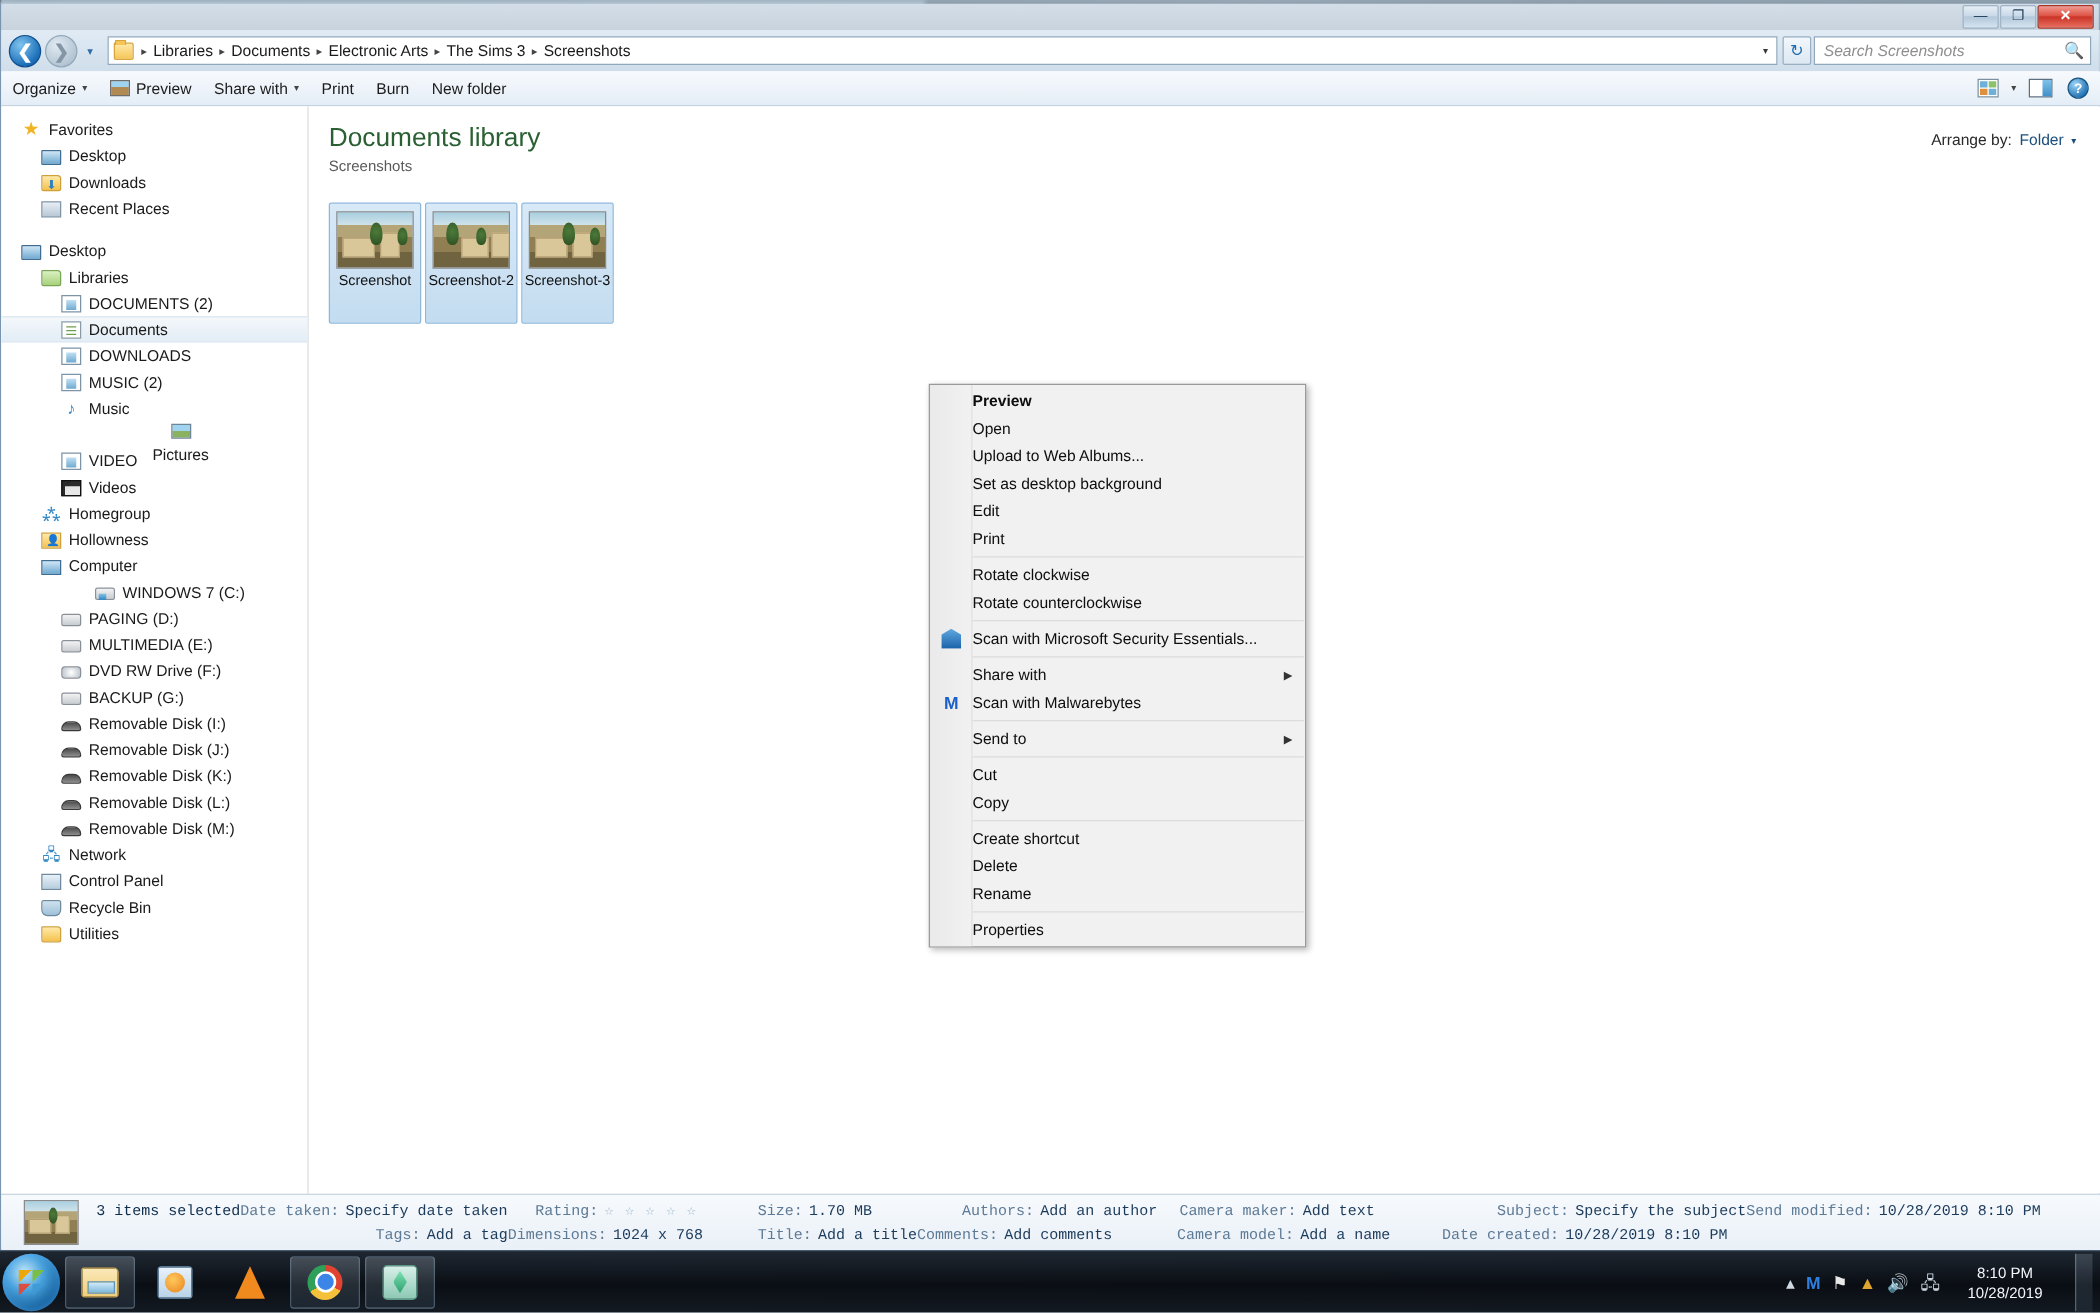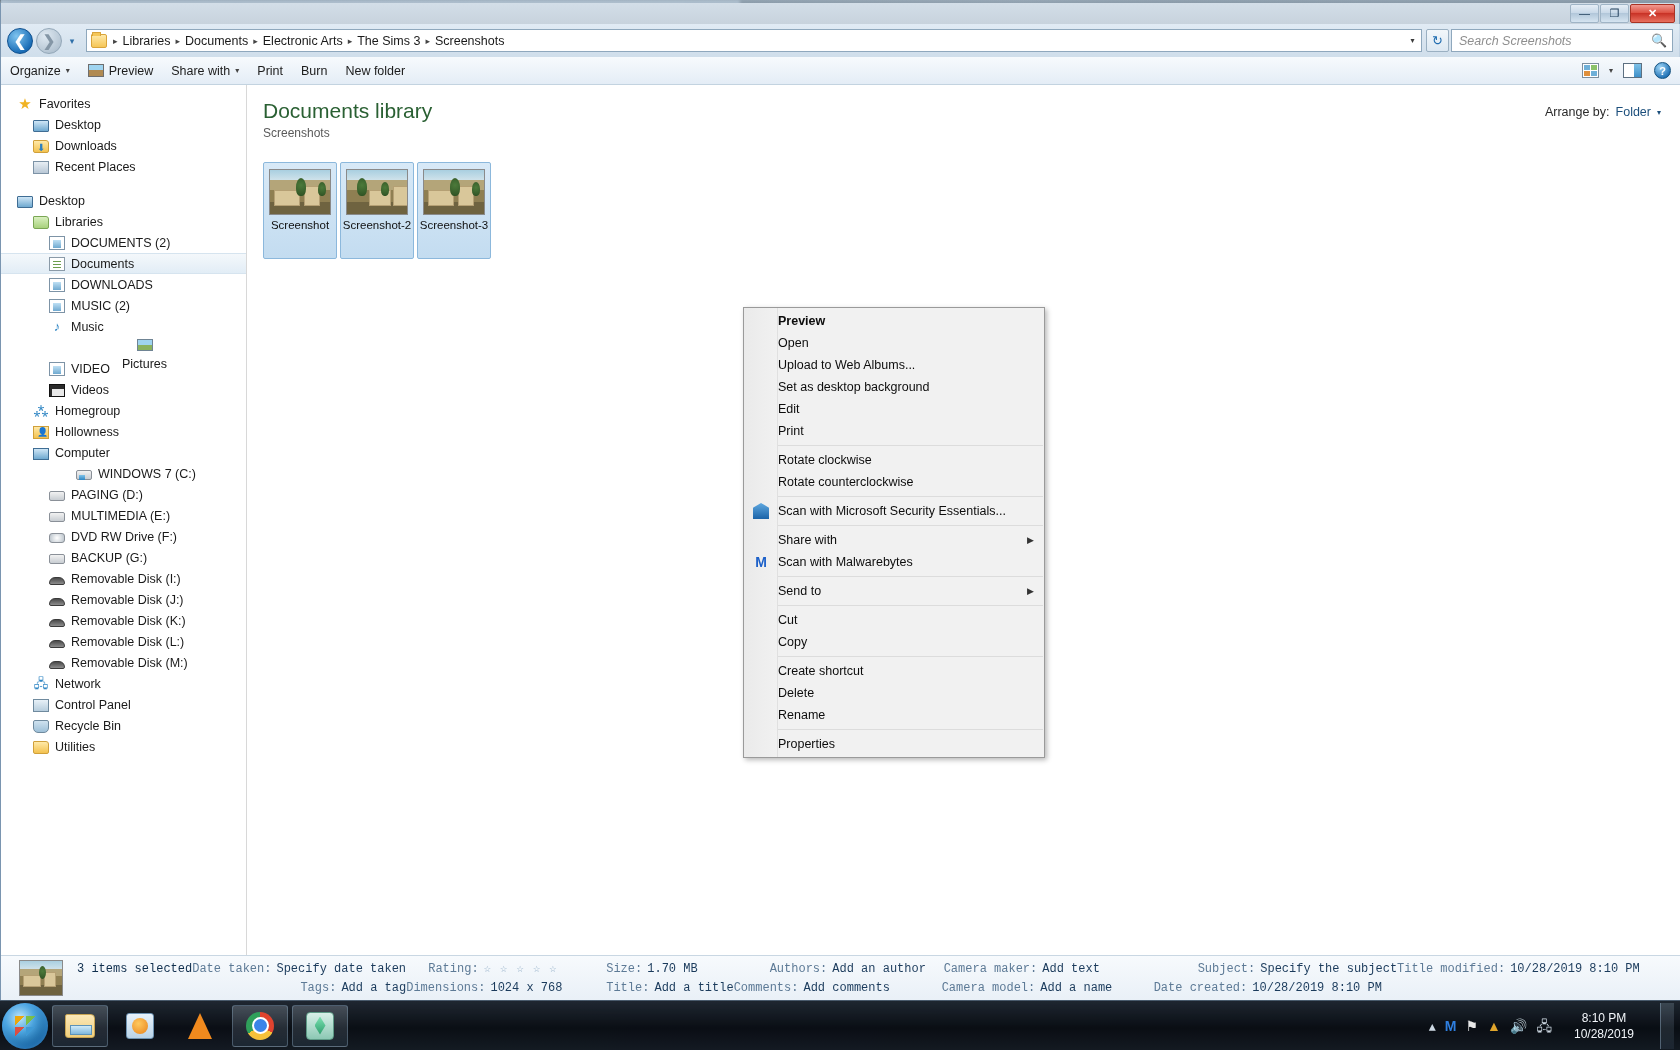--- a/index.html
+++ b/index.html
@@ -815,21 +815,21 @@
         <span class="det-v">Specify the subject</span>
       </div>
       <div class="det-row">
         <span class="det-k">Date created:</span>
         <span class="det-v">10/28/2019 8:10 PM</span>
       </div>
     </div>
 
     <div class="det-col">
       <div class="det-row">
-        <span class="det-k">Title modified:</span>
+        <span class="det-k">Send modified:</span>
         <span class="det-v">10/28/2019 8:10 PM</span>
       </div>
       <div class="det-row"></div>
     </div>
   </div>
 </div>
 
 <div id="taskbar">
   <div id="startorb"></div>
 

